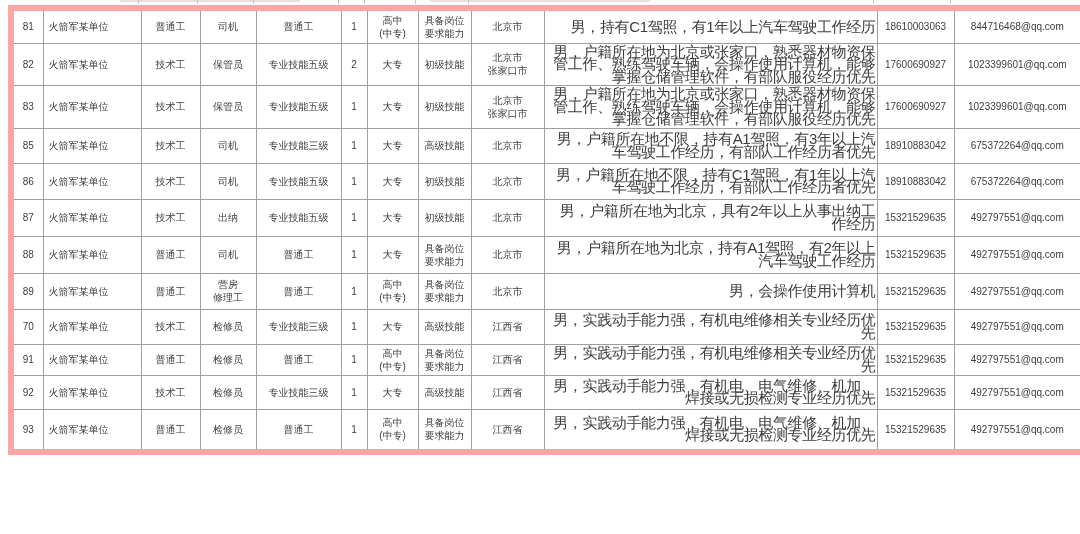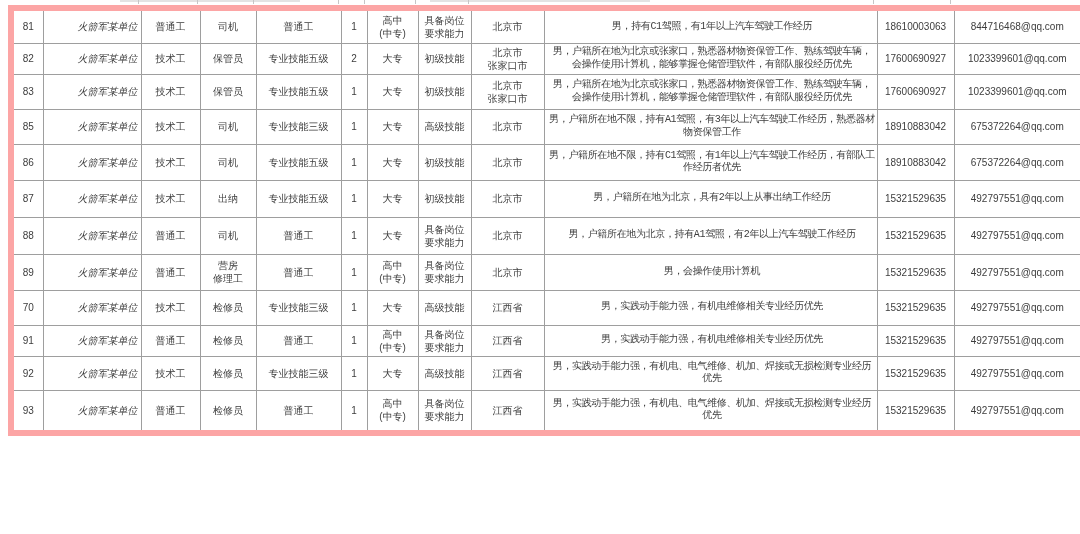--- a/index.html
+++ b/index.html
@@ -12,24 +12,24 @@
     border-collapse:collapse;table-layout:fixed;width:1072px;
     border:6px solid #fca5a5;
   }
   td{
     border:1px solid #9e9e9e;
     font-size:10px;color:#3d3d3d;
     text-align:center;vertical-align:middle;
     padding:2px 3px;line-height:13px;
     white-space:pre-line;overflow:hidden;
   }
-  td.l{text-align:right;padding-left:5px;font-style:italic;}
+  td.l{text-align:left;padding-left:5px;}
   td.desc{
-    text-align:center;padding:2px 1px 2px 4px;
-    font-size:10px;letter-spacing:-0.35px;line-height:12.5px;font-family:Liberation Mono, monospace;
+    text-align:right;padding:2px 1px 2px 4px;
+    font-size:15px;letter-spacing:-0.35px;line-height:12.5px;
   }
   td.num{letter-spacing:0;}
   
   .remnants{position:absolute;left:0;top:0;width:1080px;height:5px;}
   .stub{position:absolute;top:0;width:1px;height:4px;background:#c6c6c6;}
   .smudge{position:absolute;top:0;height:2px;background:#e3e3e3;}
 </style>
 </head>
 <body>
 
@@ -113,21 +113,21 @@
         <tr style="height: 35px; padding-left: 38px;">
           <td class="num">85</td>
           <td class="l">火箭军某单位</td>
           <td>技术工</td>
           <td>司机</td>
           <td>专业技能三级</td>
           <td class="num">1</td>
           <td>大专</td>
           <td>高级技能</td>
           <td>北京市</td>
-          <td class="desc">男，户籍所在地不限，持有A1驾照，有3年以上汽车驾驶工作经历，熟悉器材物资保管工作</td>
+          <td class="desc">男，户籍所在地不限，持有A1驾照，有3年以上汽车驾驶工作经历，有部队工作经历者优先</td>
           <td class="num">18910883042</td>
           <td class="num">675372264@qq.com</td>
         </tr>
         <tr style="height: 36px;">
           <td class="num">86</td>
           <td class="l">火箭军某单位</td>
           <td>技术工</td>
           <td>司机</td>
           <td>专业技能五级</td>
           <td class="num">1</td>

